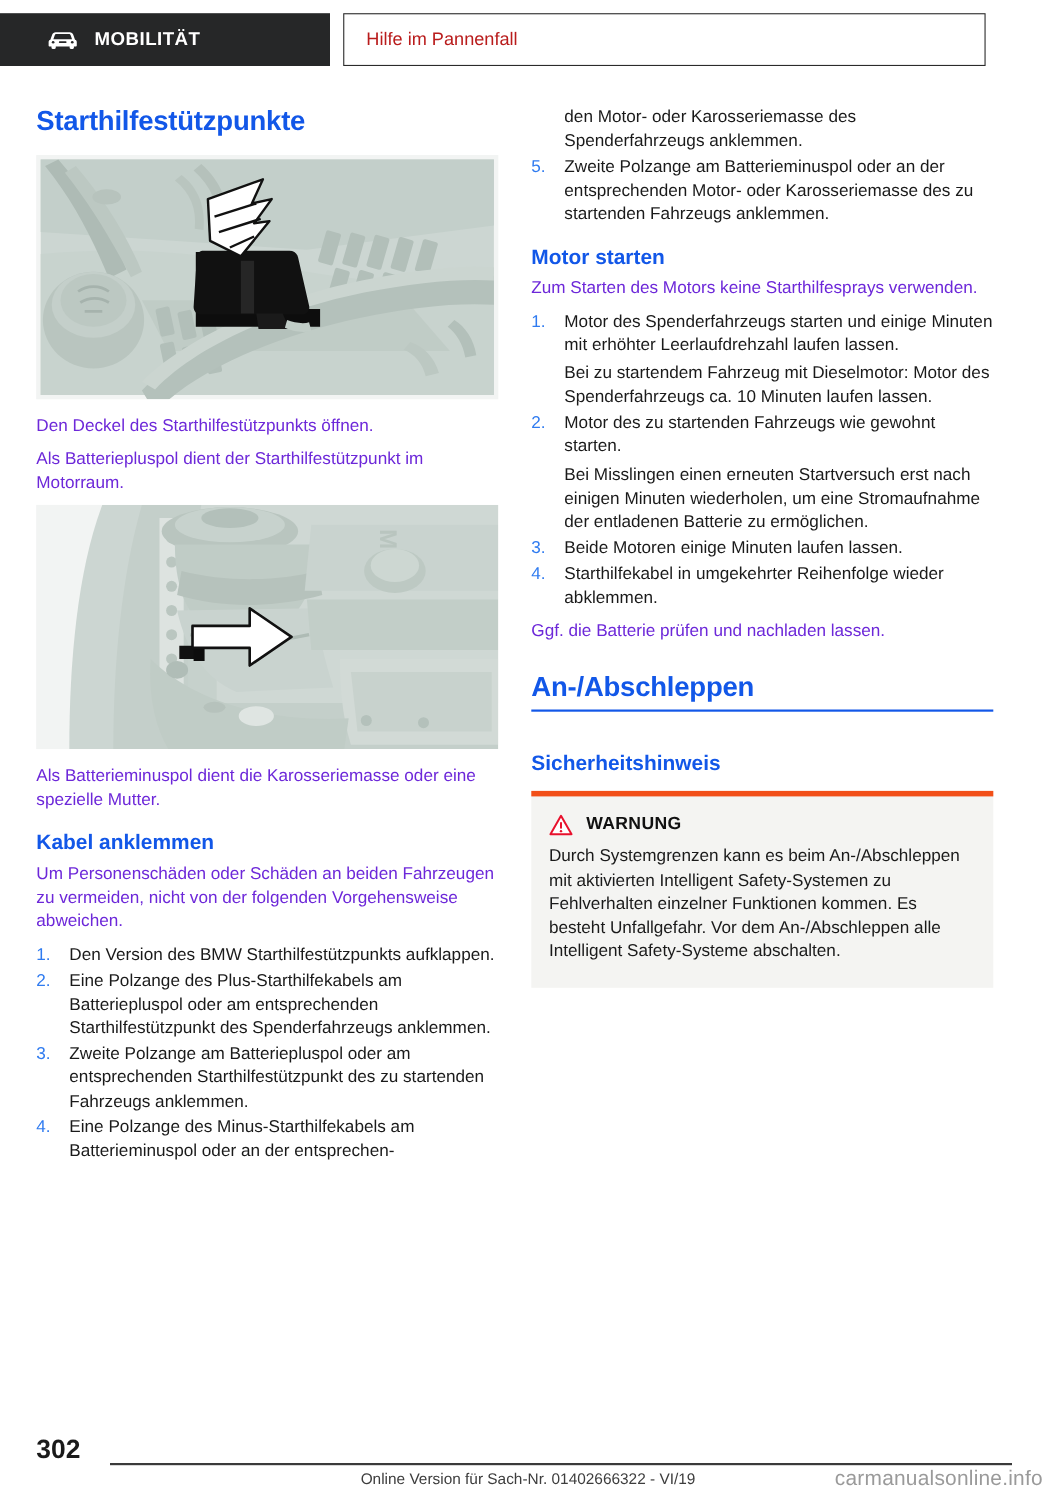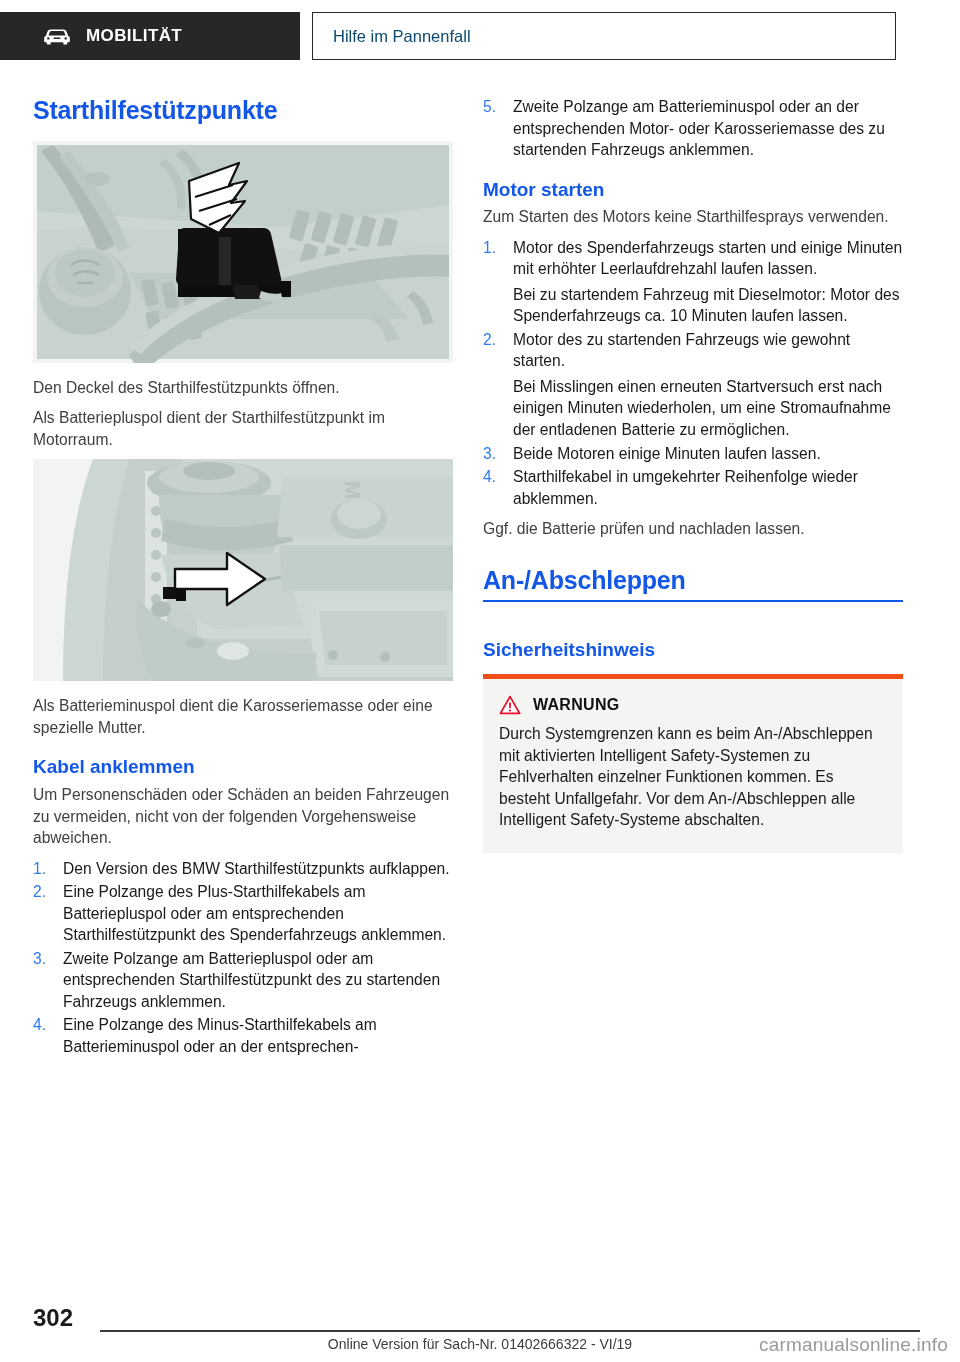--- a/index.html
+++ b/index.html
@@ -26,21 +26,21 @@
   .header-tab-dark .tab-label{
     color:#ffffff;font-weight:bold;font-size:17px;letter-spacing:.4px;
   }
   .header-tab-light{
     position:absolute;left:312px;top:0;width:584px;height:48px;
     background:#ffffff;border:1px solid #2b2b2b;
     box-sizing:border-box;
     display:flex;align-items:center;padding-left:20px;
   }
   .header-tab-light .tab-label{
-    color:#0c4a6e;font-size:16.5px;
+    color:#b91c1c;font-size:16.5px;
   }
 
   
   .page{position:absolute;left:0;top:0;width:960px;height:1362px;}
   .col{position:absolute;top:96px;width:420px;}
   .col-left{left:33px;}
   .col-right{left:483px;}
 
   
   h1.doc-h1{
@@ -59,21 +59,21 @@
   
   .figure{
     width:420px;height:222px;margin:0 0 14px 0;
     position:relative;overflow:hidden;
     background:#f1f3f2;
   }
   .figure svg{display:block;width:100%;height:100%;}
 
   
   p.body{
-    font-size:15.6px;line-height:1.38;margin:0 0 9px 0;color:#404040;
+    font-size:15.6px;line-height:1.38;margin:0 0 9px 0;color:#6d28d9;
   }
   ol.steps{margin:0 0 9px 0;padding:0;list-style:none;}
   ol.steps li{
     position:relative;padding-left:30px;
     font-size:15.6px;line-height:1.38;margin-bottom:2px;color:#1a1a1a;
   }
   ol.steps li .num{
     position:absolute;left:0;top:0;color:#2f7bf0;font-size:15.6px;
   }
   .sub-para{
@@ -260,20 +260,21 @@
       </li>
       <li>
         <span class="num">4.</span>
         <span>Eine Polzange des Minus-Starthilfekabels am Batterieminuspol oder an der entsprechen-</span>
       </li>
     </ol>
   </div>
 
   <div class="col col-right">
 
+    <div class="sub-para">den Motor- oder Karosseriemasse des Spenderfahrzeugs anklemmen.</div>
 
     <ol class="steps">
       <li>
         <span class="num">5.</span>
         <span>Zweite Polzange am Batterieminuspol oder an der entsprechenden Motor- oder Karosseriemasse des zu startenden Fahrzeugs anklemmen.</span>
       </li>
     </ol>
 
     <h2 class="doc-h2">Motor starten</h2>
     <p class="body">Zum Starten des Motors keine Starthilfesprays verwenden.</p>

